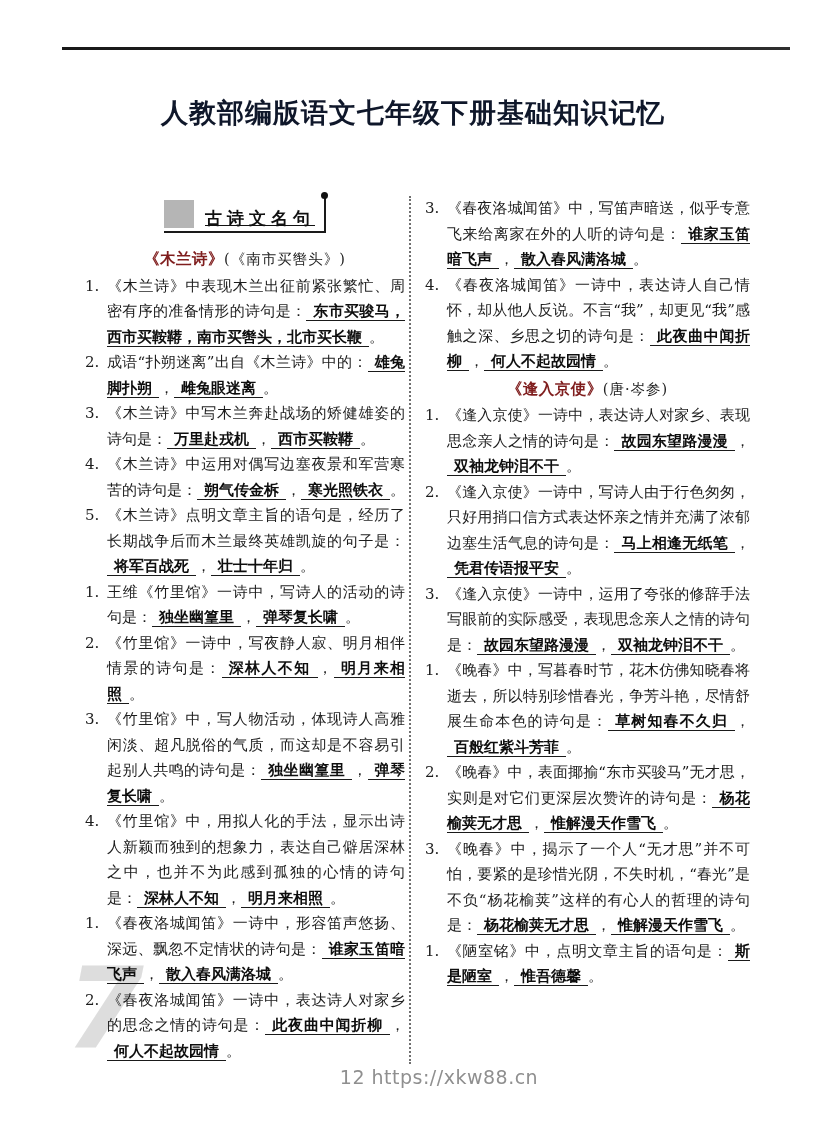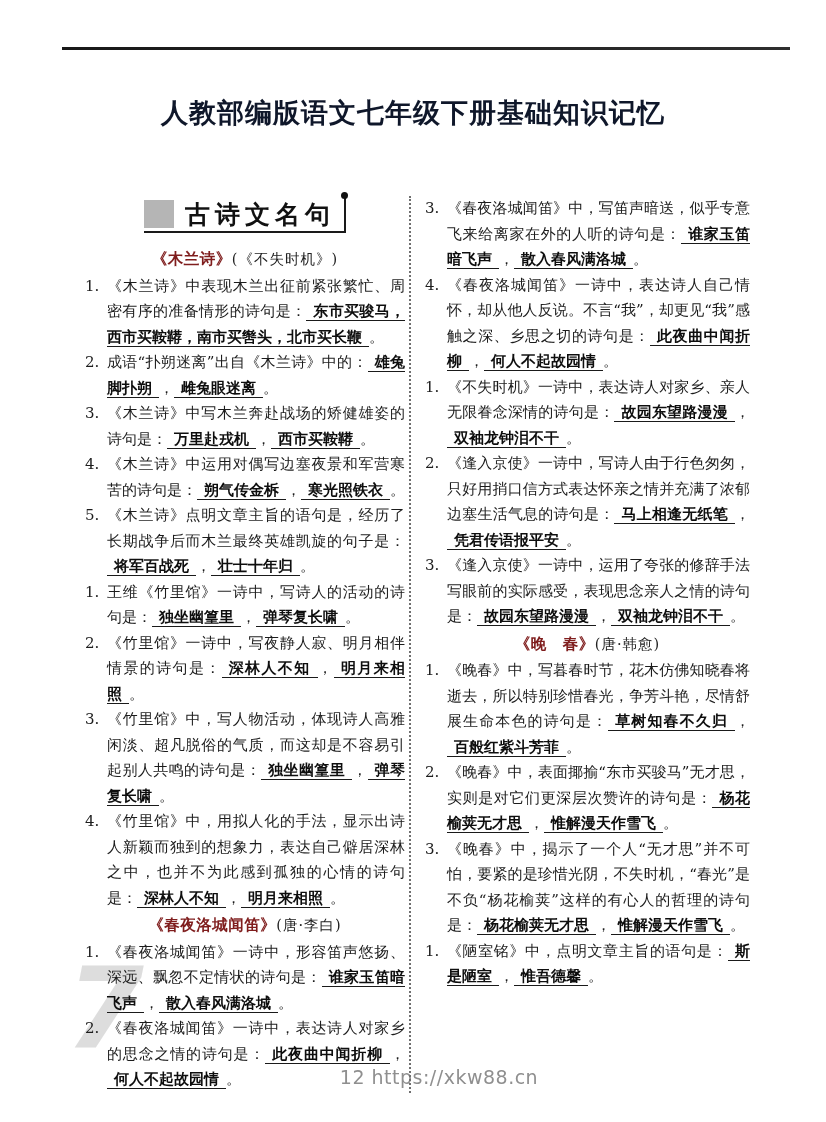--- a/index.html
+++ b/index.html
@@ -26,22 +26,22 @@
   .col-right { width:325px; }
 
   .banner-wrap { text-align:center; margin:2px 0 12px 0; }
   .banner {
     position:relative; display:inline-flex; align-items:flex-end;
     border-bottom:2px solid #1a1a1a; border-right:2px solid #1a1a1a;
     padding:2px 9px 3px 0;
   }
   .banner-box { width:30px; height:28px; background:#b5b5b5; margin-right:11px; }
   .banner-label {
-    font-size:25px; font-weight:700; letter-spacing:5px; line-height:1.05;
-    font-family:"DejaVu Serif","Liberation Serif",serif; color:#111;
+    font-size:17px; font-weight:700; letter-spacing:5px; line-height:1.05;
+    font-family:"DejaVu Serif","Liberation Serif",serif; color:#111;text-decoration:underline;
   }
   .banner-dot {
     position:absolute; top:-6px; right:-4px; width:7px; height:7px;
     border-radius:50%; background:#111;
   }
 
   .sec-heading { text-align:center; line-height:25.5px; font-size:15.5px; padding:1px 0; }
   .sec-title { font-weight:700; letter-spacing:0.5px; color:#7f1d1d; }
   .sec-sub { font-size:14.5px; letter-spacing:1px; color:#222; }
 
@@ -78,21 +78,21 @@
 <div class="content">
   <div class="col-left">
     <div class="banner-wrap">
       <div class="banner">
         <span class="banner-box"></span>
         <span class="banner-label">古诗文名句</span>
         <span class="banner-dot"></span>
       </div>
     </div>
     <div>
-        <div class="sec-heading"><span class="sec-title">《木兰诗》</span><span class="sec-sub">(《不失时机》)</span></div>
+        <div class="sec-heading"><span class="sec-title">《木兰诗》</span><span class="sec-sub">(《南市买辔头》)</span></div>
         <div class="q">
           <span class="q-num">1.</span>
           <span class="q-body"><span class="qt">《木兰诗》中表现木兰出征前紧张繁忙、周密有序的准备情形的诗句是：</span><span class="answer">东市买骏马，西市买鞍鞯，南市买辔头，北市买长鞭</span><span class="qt">。</span></span>
         </div>
         <div class="q">
           <span class="q-num">2.</span>
           <span class="q-body"><span class="qt">成语“扑朔迷离”出自《木兰诗》中的：</span><span class="answer">雄兔脚扑朔</span><span class="qt">，</span><span class="answer">雌兔眼迷离</span><span class="qt">。</span></span>
         </div>
         <div class="q">
           <span class="q-num">3.</span>
@@ -115,21 +115,20 @@
           <span class="q-body"><span class="qt">《竹里馆》一诗中，写夜静人寂、明月相伴情景的诗句是：</span><span class="answer">深林人不知</span><span class="qt">，</span><span class="answer">明月来相照</span><span class="qt">。</span></span>
         </div>
         <div class="q">
           <span class="q-num">3.</span>
           <span class="q-body"><span class="qt">《竹里馆》中，写人物活动，体现诗人高雅闲淡、超凡脱俗的气质，而这却是不容易引起别人共鸣的诗句是：</span><span class="answer">独坐幽篁里</span><span class="qt">，</span><span class="answer">弹琴复长啸</span><span class="qt">。</span></span>
         </div>
         <div class="q">
           <span class="q-num">4.</span>
           <span class="q-body"><span class="qt">《竹里馆》中，用拟人化的手法，显示出诗人新颖而独到的想象力，表达自己僻居深林之中，也并不为此感到孤独的心情的诗句是：</span><span class="answer">深林人不知</span><span class="qt">，</span><span class="answer">明月来相照</span><span class="qt">。</span></span>
         </div>
-        <div class="sec-heading"><span class="sec-title">《春夜洛城闻笛》</span><span class="sec-sub">(唐·李白)</span></div>
         <div class="q">
           <span class="q-num">1.</span>
           <span class="q-body"><span class="qt">《春夜洛城闻笛》一诗中，形容笛声悠扬、深远、飘忽不定情状的诗句是：</span><span class="answer">谁家玉笛暗飞声</span><span class="qt">，</span><span class="answer">散入春风满洛城</span><span class="qt">。</span></span>
         </div>
         <div class="q">
           <span class="q-num">2.</span>
           <span class="q-body"><span class="qt">《春夜洛城闻笛》一诗中，表达诗人对家乡的思念之情的诗句是：</span><span class="answer">此夜曲中闻折柳</span><span class="qt">，</span><span class="answer">何人不起故园情</span><span class="qt">。</span></span>
         </div>
       </div>
   </div>
@@ -137,33 +136,33 @@
   <div class="col-right">
     <div>
         <div class="q">
           <span class="q-num">3.</span>
           <span class="q-body"><span class="qt">《春夜洛城闻笛》中，写笛声暗送，似乎专意飞来给离家在外的人听的诗句是：</span><span class="answer">谁家玉笛暗飞声</span><span class="qt">，</span><span class="answer">散入春风满洛城</span><span class="qt">。</span></span>
         </div>
         <div class="q">
           <span class="q-num">4.</span>
           <span class="q-body"><span class="qt">《春夜洛城闻笛》一诗中，表达诗人自己情怀，却从他人反说。不言“我”，却更见“我”感触之深、乡思之切的诗句是：</span><span class="answer">此夜曲中闻折柳</span><span class="qt">，</span><span class="answer">何人不起故园情</span><span class="qt">。</span></span>
         </div>
+        <div class="sec-heading"><span class="sec-title">《逢入京使》</span><span class="sec-sub">(唐·岑参)</span></div>
         <div class="q">
           <span class="q-num">1.</span>
-          <span class="q-body"><span class="qt">《不失时机》一诗中，表达诗人对家乡、亲人无限眷念深情的诗句是：</span><span class="answer">故园东望路漫漫</span><span class="qt">，</span><span class="answer">双袖龙钟泪不干</span><span class="qt">。</span></span>
+          <span class="q-body"><span class="qt">《逢入京使》一诗中，表达诗人对家乡、表现思念亲人之情的诗句是：</span><span class="answer">故园东望路漫漫</span><span class="qt">，</span><span class="answer">双袖龙钟泪不干</span><span class="qt">。</span></span>
         </div>
         <div class="q">
           <span class="q-num">2.</span>
           <span class="q-body"><span class="qt">《逢入京使》一诗中，写诗人由于行色匆匆，只好用捎口信方式表达怀亲之情并充满了浓郁边塞生活气息的诗句是：</span><span class="answer">马上相逢无纸笔</span><span class="qt">，</span><span class="answer">凭君传语报平安</span><span class="qt">。</span></span>
         </div>
         <div class="q">
           <span class="q-num">3.</span>
           <span class="q-body"><span class="qt">《逢入京使》一诗中，运用了夸张的修辞手法写眼前的实际感受，表现思念亲人之情的诗句是：</span><span class="answer">故园东望路漫漫</span><span class="qt">，</span><span class="answer">双袖龙钟泪不干</span><span class="qt">。</span></span>
         </div>
-        <div class="sec-heading"><span class="sec-title">《晚　春》</span><span class="sec-sub">(唐·韩愈)</span></div>
         <div class="q">
           <span class="q-num">1.</span>
           <span class="q-body"><span class="qt">《晚春》中，写暮春时节，花木仿佛知晓春将逝去，所以特别珍惜春光，争芳斗艳，尽情舒展生命本色的诗句是：</span><span class="answer">草树知春不久归</span><span class="qt">，</span><span class="answer">百般红紫斗芳菲</span><span class="qt">。</span></span>
         </div>
         <div class="q">
           <span class="q-num">2.</span>
           <span class="q-body"><span class="qt">《晚春》中，表面揶揄“东市买骏马”无才思，实则是对它们更深层次赞许的诗句是：</span><span class="answer">杨花榆荚无才思</span><span class="qt">，</span><span class="answer">惟解漫天作雪飞</span><span class="qt">。</span></span>
         </div>
         <div class="q">
           <span class="q-num">3.</span>

